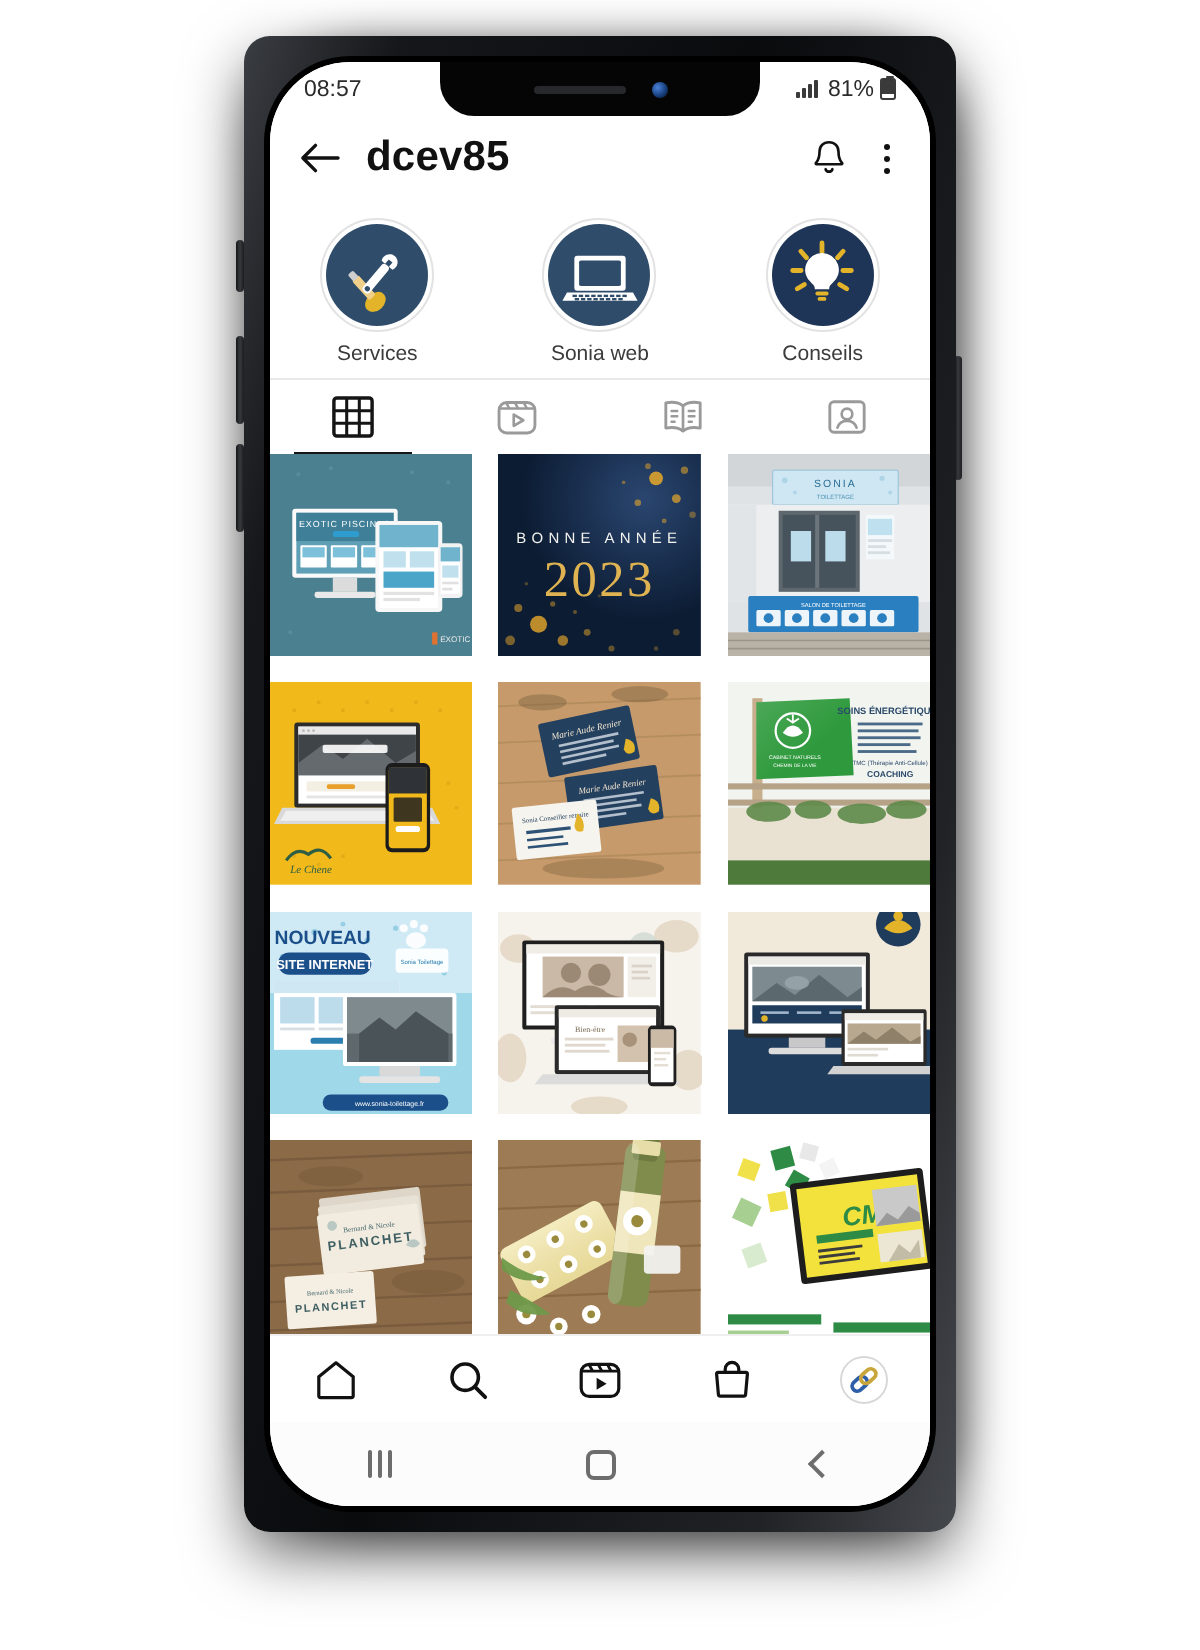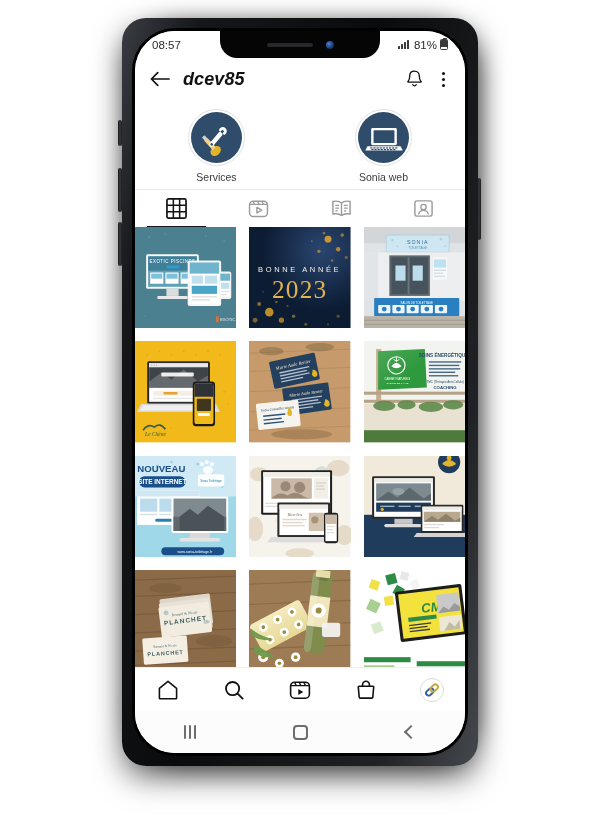--- a/index.html
+++ b/index.html
@@ -15,21 +15,21 @@
   .phone-shadow {
     position: absolute; left: 128px; top: 22px;
     width: 352px; height: 745px;
     border-radius: 54px;
     background: #000;
     filter: blur(11px); opacity: .5;
   }
   .phone {
     position: absolute; left: 122px; top: 18px;
     width: 356px; height: 748px;
-    border-radius: 24px;
+    border-radius: 13px;
     background: linear-gradient(105deg,#3a3d42 0%,#15171a 14%,#0a0b0d 46%,#202225 82%,#45484d 100%);
     padding: 10px;
     box-shadow: 0 12px 30px rgba(0,0,0,.55);
   }
   .phone-inner {
     position: relative; width: 100%; height: 100%;
     border-radius: 43px;
     background: #000;
     padding: 3px;
     overflow: hidden;
@@ -80,21 +80,21 @@
   .batt { width: 8px; height: 11px; border: 1.2px solid #3a3a3a; border-radius: 1.5px;
           position: relative; background: linear-gradient(#3a3a3a 80%, #fff 80%); }
   .batt::after { content:""; position:absolute; top:-2.5px; left:2px; width:4px; height:1.6px;
                  background:#3a3a3a; border-radius:1px; }
 
   
   .app-header {
     height: 42px; display: flex; align-items: center;
     padding: 0 14px; background: #fff; gap: 12px;
   }
-  .hdr-title { font-size: 18px; font-weight: 700; color: #111; letter-spacing: .1px; font-style: italic; }
+  .hdr-title { font-size: 21px; font-weight: 700; color: #111; letter-spacing: .1px; }
   .hdr-spacer { flex: 1; }
   .ico-btn { display: flex; align-items: center; justify-content: center; cursor: pointer; }
   .kebab { display:flex; flex-direction:column; gap:3px; padding: 2px 6px; }
   .kebab span { width:3px; height:3px; border-radius:50%; background:#111; display:block; }
 
   
   .highlights {
     display: flex; justify-content: space-around; align-items: flex-start;
     padding: 9px 8px 6px; background: #fff; gap: 20px;
   }
@@ -257,20 +257,41 @@
                     <rect x="30.6" y="36" width="2.4" height="1.3"></rect>
                       <rect x="34" y="36" width="2.4" height="1.3"></rect>
                   </g>
                 </svg>
               </div>
             </div>
             <div class="hl-label">Sonia web</div>
           </div>
 
 
+          <div class="hl">
+            <div class="hl-ring">
+              <div class="hl-circle" style="background:#1e3557">
+                <svg width="44" height="44" viewBox="0 0 48 48">
+                  <g stroke="#e3b429" stroke-width="2.6" stroke-linecap="round">
+                    <line x1="24" y1="6" x2="24" y2="11"></line>
+                    <line x1="12.5" y1="10.5" x2="15.5" y2="14"></line>
+                    <line x1="35.5" y1="10.5" x2="32.5" y2="14"></line>
+                    <line x1="8" y1="21" x2="12.6" y2="21"></line>
+                    <line x1="40" y1="21" x2="35.4" y2="21"></line>
+                    <line x1="10.5" y1="31" x2="14.4" y2="28.6"></line>
+                    <line x1="37.5" y1="31" x2="33.6" y2="28.6"></line>
+                  </g>
+                  <path d="M24 11.5 a9.2 9.2 0 0 1 5.6 16.5 c-1.3 1-1.7 2-1.7 3.2 h-7.8 c0-1.2-.4-2.2-1.7-3.2 A9.2 9.2 0 0 1 24 11.5z" fill="#fff"></path>
+                  <rect x="20.4" y="32.5" width="7.2" height="2.2" rx="1" fill="#e3b429"></rect>
+                  <rect x="21.6" y="35.5" width="4.8" height="2" rx="1" fill="#e3b429"></rect>
+                </svg>
+              </div>
+            </div>
+            <div class="hl-label">Conseils</div>
+          </div>
         </div>
 
         <div class="tabs">
           <div class="tab active">
             <svg width="21" height="21" viewBox="0 0 22 22">
               <rect x="1" y="1" width="20" height="20" rx="1.6" fill="none" stroke="#151515" stroke-width="1.8"></rect>
               <line x1="7.7" y1="1" x2="7.7" y2="21" stroke="#151515" stroke-width="1.6"></line>
               <line x1="14.3" y1="1" x2="14.3" y2="21" stroke="#151515" stroke-width="1.6"></line>
               <line x1="1" y1="7.7" x2="21" y2="7.7" stroke="#151515" stroke-width="1.6"></line>
               <line x1="1" y1="14.3" x2="21" y2="14.3" stroke="#151515" stroke-width="1.6"></line>

